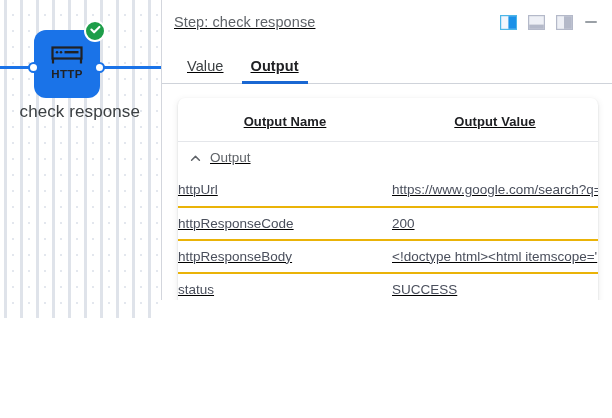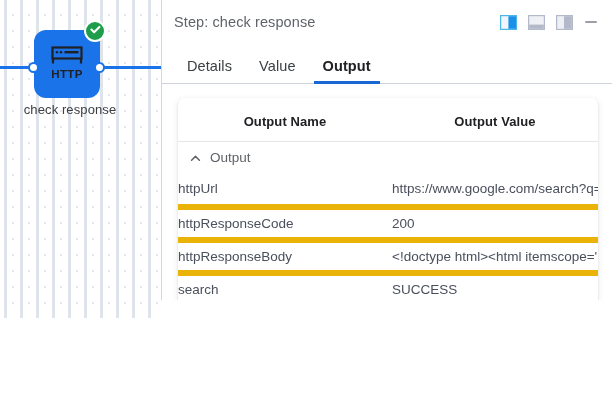--- a/index.html
+++ b/index.html
@@ -68,22 +68,22 @@
     justify-content: center;
   }
 
   .node-icon { display: block; }
 
   .node-label {
     position: absolute;
     left: 0;
     top: 102px;
     width: 140px;
-    text-align: center;
-    font-size: 13px;
+    text-align: right;
+    font-size: 17px;
     color: #3c4043;
     z-index: 3;
     letter-spacing: 0.1px;
   }
 
   .port {
     position: absolute;
     top: 62px;
     width: 11px;
     height: 11px;
@@ -112,20 +112,21 @@
 
   
   #panel {
     position: relative;
     flex: 1 1 auto;
     height: 300px;
     background: #ffffff;
     border-left: 1px solid #d3d6dd;
     display: flex;
     flex-direction: column;
+    text-decoration: underline;
   }
 
   .panel-header {
     height: 44px;
     flex: 0 0 44px;
     display: flex;
     align-items: center;
     padding: 0 14px 0 12px;
   }
 
@@ -242,21 +243,21 @@
   table.out-table td {
     font-size: 13.5px;
     color: #4a4f5c;
     padding: 0;
     height: 33px;
     vertical-align: middle;
     white-space: nowrap;
     overflow: hidden;
   }
 
-  tr.data-row td { border-bottom: 6px solid #eab308; }
+  tr.data-row td { border-bottom: 2px solid #eab308; }
   tr.data-row:last-child td { border-bottom: none; margin-left: 44px; }
 
   td.cell-name  { padding-left: 40px; }
   td.cell-value { padding-left: 6px; }
 
   tr.group-row td {
     padding-left: 12px;
     color: #5f6368;
     font-size: 13.5px;
     height: 32px;
@@ -348,21 +349,20 @@
           </svg>
         </span>
 
         <span class="minimize-btn">
             <i></i>
           </span>
       </div>
     </div>
 
     <div class="tabs">
-      <button class="tab">Details</button>
       <button class="tab">Value</button>
       <button class="tab active">Output</button>
     </div>
 
     <div class="panel-body">
       <div class="card">
         <table class="out-table">
           <thead>
             <tr>
               <th class="col-name">Output Name</th>
@@ -400,21 +400,21 @@
             </tr>
 
             <tr class="data-row">
               <td class="cell-name">httpResponseBody</td>
               <td class="cell-value">
                 <span class="value-clip">&lt;!doctype html&gt;&lt;html itemscope='</span>
               </td>
             </tr>
 
             <tr class="data-row">
-              <td class="cell-name">search</td>
+              <td class="cell-name">status</td>
               <td class="cell-value">
                 <span class="value-clip">SUCCESS</span>
               </td>
             </tr>
 
 
             <tr class="data-row">
               <td class="cell-name">foo</td>
               <td class="cell-value">
                 <span class="value-clip">200</span>

